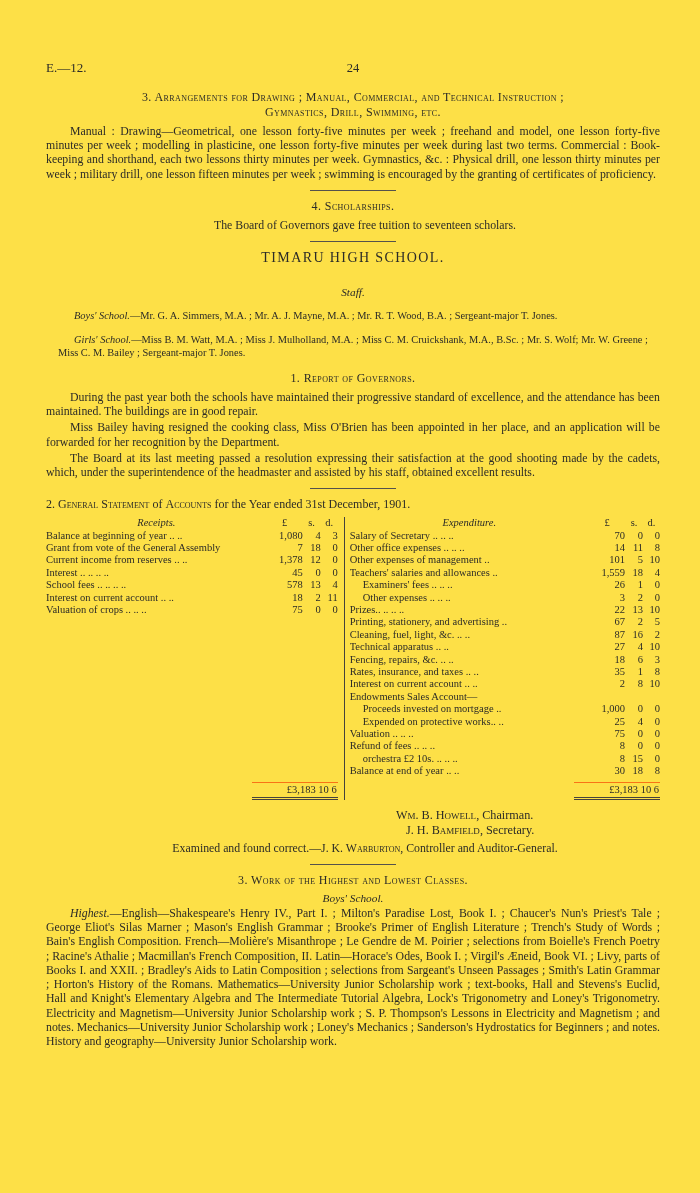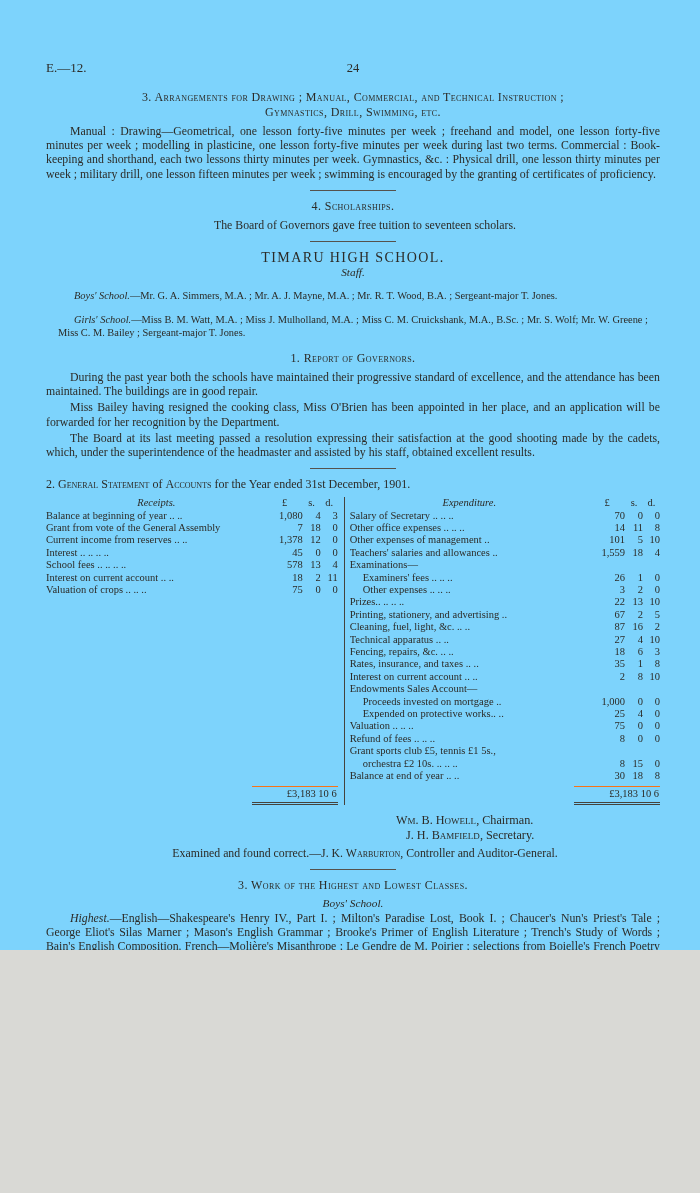--- a/index.html
+++ b/index.html
@@ -1,29 +1,29 @@
 <!DOCTYPE html>
 <html><head>
 <meta charset="utf-8">
 <style>
   *{box-sizing:border-box}
   html,body{margin:0;padding:0;background:#d9d9d5}
-  .page{width:700px;height:950px;background:#7dd3fc;color:#2c2b27;
+  .page{width:700px;height:1193px;background:#fde047;color:#2c2b27;
         font-family:"Liberation Serif","DejaVu Serif",serif;
         padding:60px 40px 0 46px;overflow:hidden;position:relative;margin:0 auto}
   .pagehead{display:flex;align-items:baseline;font-size:13px;margin-bottom:14px}
   .pagehead .doc-ref{width:130px}
   .pagehead .pagenum{flex:1;text-align:center;font-size:12.5px}
   .pagehead .sp{width:130px}
   .sc{font-variant:small-caps}
   .sec-head{text-align:center;font-size:12px;letter-spacing:.4px;margin:6px 0 4px;font-variant:small-caps}
   .body-para{margin:0 0 2px;font-size:11.8px;line-height:14.2px;text-align:justify;text-indent:24px}
   .single-line{text-align:center}
   .rule{width:86px;border-top:1px solid #55524c;margin:9px auto 8px}
-  .school-title{text-align:center;font-size:14px;letter-spacing:1.4px;margin:8px 0 0}
+  .school-title{text-align:center;font-size:14px;letter-spacing:1.4px;margin:8px 0 20px}
   .staff-head{text-align:center;font-style:italic;font-size:11.3px;margin:0 0 2px}
   .staff-para{margin:12px;font-size:10.4px;line-height:12.3px;text-align:justify;text-indent:16px}
   .acct-head{text-align:left;font-size:12px;margin:4px 0 5px}
   .acct{display:flex;font-size:10.5px;line-height:12.4px}
   .acct .lbl{flex:1;white-space:nowrap;overflow:hidden}
   .acct .lbl.ind{padding-left:13px}
   .amt{width:36px;text-align:right;flex:none}
   .amt.s{width:18px}
   .amt.d{width:17px}
   .colhead .lbl{text-align:center;font-style:italic}
@@ -162,26 +162,20 @@
           <span class="amt s">5</span>
           <span class="amt d">10</span>
         </div>
       <div class="acct-row">
           <span class="lbl">Teachers' salaries and allowances   ..</span>
           <span class="amt l">1,559</span>
           <span class="amt s">18</span>
           <span class="amt d">4</span>
         </div>
       <div class="acct-row">
-          <span class="lbl">Examinations—</span>
-          <span class="amt l"></span>
-          <span class="amt s"></span>
-          <span class="amt d"></span>
-        </div>
-      <div class="acct-row">
           <span class="lbl ind">Examiners' fees      ..      ..      ..</span>
           <span class="amt l">26</span>
           <span class="amt s">1</span>
           <span class="amt d">0</span>
         </div>
       <div class="acct-row">
           <span class="lbl ind">Other expenses      ..      ..      ..</span>
           <span class="amt l">3</span>
           <span class="amt s">2</span>
           <span class="amt d">0</span>
@@ -252,26 +246,20 @@
           <span class="amt s">0</span>
           <span class="amt d">0</span>
         </div>
       <div class="acct-row">
           <span class="lbl">Refund of fees ..      ..      ..</span>
           <span class="amt l">8</span>
           <span class="amt s">0</span>
           <span class="amt d">0</span>
         </div>
       <div class="acct-row">
-          <span class="lbl">Grant sports club £5, tennis £1 5s.,</span>
-          <span class="amt l"></span>
-          <span class="amt s"></span>
-          <span class="amt d"></span>
-        </div>
-      <div class="acct-row">
           <span class="lbl ind">orchestra £2 10s.    ..      ..      ..</span>
           <span class="amt l">8</span>
           <span class="amt s">15</span>
           <span class="amt d">0</span>
         </div>
       <div class="acct-row">
           <span class="lbl">Balance at end of year ..      ..</span>
           <span class="amt l">30</span>
           <span class="amt s">18</span>
           <span class="amt d">8</span>

